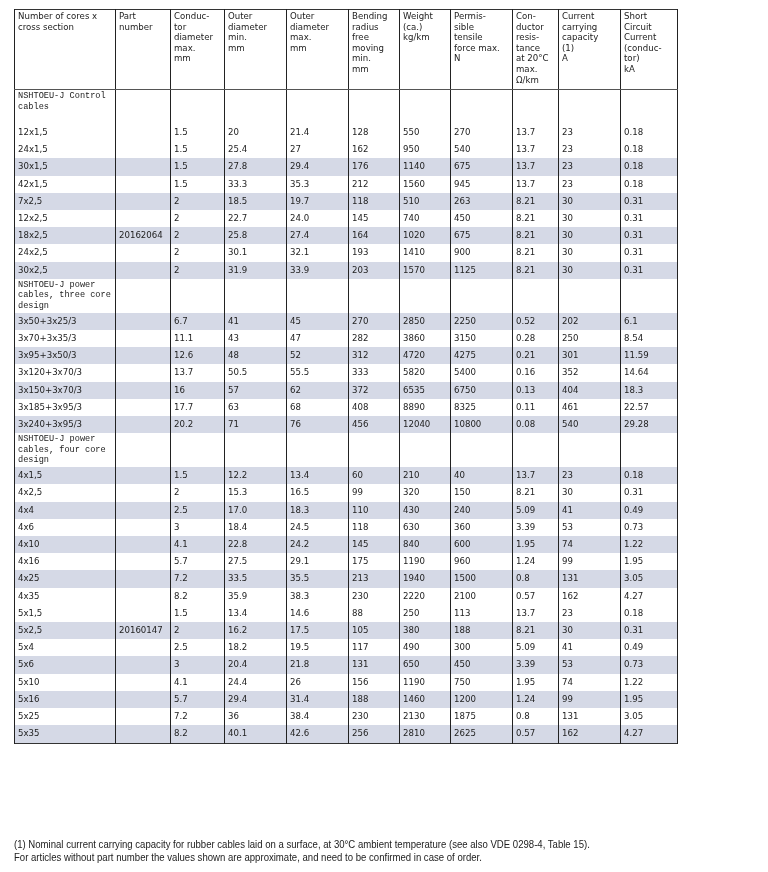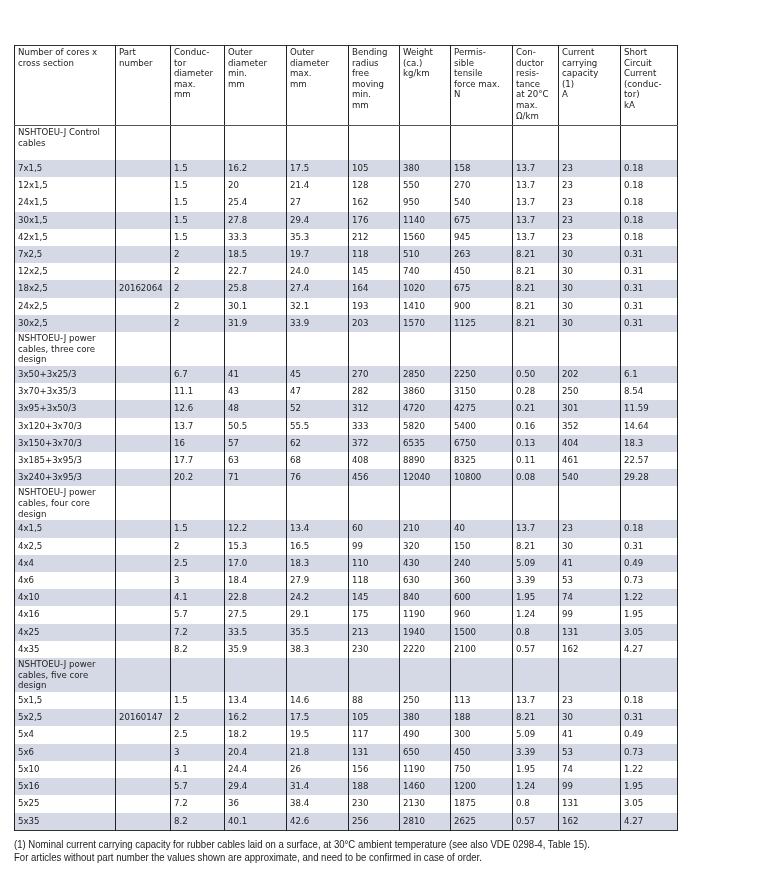--- a/index.html
+++ b/index.html
@@ -3,33 +3,32 @@
 <meta charset="utf-8">
 <style>
   html, body { margin: 0; padding: 0; background: #ffffff; }
   body { width: 768px; height: 872px; position: relative; overflow: hidden;
          font-family: "DejaVu Sans", sans-serif; color: #222; }
   table.spec {
     position: absolute; left: 14px; top: 9px;
     border-collapse: collapse; table-layout: fixed;
     font-size: 8.6px; line-height: 10.6px;
     border: 1px solid #333;
-    margin-top: 36px;
   }
   table.spec th, table.spec td {
     padding: 0 3px; text-align: left; vertical-align: top;
     border-left: 1px solid #222; border-right: 1px solid #222;
     white-space: nowrap; overflow: hidden;
   }
   table.spec thead th {
     font-weight: normal; border-bottom: 1px solid #555; height: 78px;
     white-space: normal; padding-top: 1px;
   }
   table.spec tbody td { height: 17.2px; line-height: 17.2px; }
-  table.spec tbody tr.section td { height: 33px; line-height: 10.6px; padding-top: 1px; white-space: normal; }
+  table.spec tbody tr.section td { height: 33px; line-height: 10.6px; padding-top: 1px; white-space: normal; font-family: Liberation Mono, monospace; }
   table.spec tbody tr.shade td { background: #d5d9e6; }
   .footnote {
     position: absolute; left: 14px; top: 838px; width: 750px;
     font-family: "Liberation Sans", sans-serif; font-size: 10.3px; line-height: 13px;
     color: #222; transform: scaleX(0.93); transform-origin: left top; white-space: nowrap;
   }
 </style>
 </head>
 <body>
 
@@ -69,33 +68,20 @@
         <td></td>
         <td></td>
         <td></td>
         <td></td>
         <td></td>
         <td></td>
         <td></td>
         <td></td>
         <td></td>
       </tr>
-      <tr class="shade">
-        <td>7x1,5</td>
-        <td></td>
-        <td>1.5</td>
-        <td>16.2</td>
-        <td>17.5</td>
-        <td>105</td>
-        <td>380</td>
-        <td>158</td>
-        <td>13.7</td>
-        <td>23</td>
-        <td>0.18</td>
-      </tr>
       <tr>
         <td>12x1,5</td>
         <td></td>
         <td>1.5</td>
         <td>20</td>
         <td>21.4</td>
         <td>128</td>
         <td>550</td>
         <td>270</td>
         <td>13.7</td>
@@ -221,21 +207,21 @@
       </tr>
       <tr class="shade">
         <td>3x50+3x25/3</td>
         <td></td>
         <td>6.7</td>
         <td>41</td>
         <td>45</td>
         <td>270</td>
         <td>2850</td>
         <td>2250</td>
-        <td>0.50</td>
+        <td>0.52</td>
         <td>202</td>
         <td>6.1</td>
       </tr>
       <tr>
         <td>3x70+3x35/3</td>
         <td></td>
         <td>11.1</td>
         <td>43</td>
         <td>47</td>
         <td>282</td>
@@ -360,21 +346,21 @@
         <td>240</td>
         <td>5.09</td>
         <td>41</td>
         <td>0.49</td>
       </tr>
       <tr>
         <td>4x6</td>
         <td></td>
         <td>3</td>
         <td>18.4</td>
-        <td>27.9</td>
+        <td>24.5</td>
         <td>118</td>
         <td>630</td>
         <td>360</td>
         <td>3.39</td>
         <td>53</td>
         <td>0.73</td>
       </tr>
       <tr class="shade">
         <td>4x10</td>
         <td></td>
@@ -420,33 +406,20 @@
         <td>8.2</td>
         <td>35.9</td>
         <td>38.3</td>
         <td>230</td>
         <td>2220</td>
         <td>2100</td>
         <td>0.57</td>
         <td>162</td>
         <td>4.27</td>
       </tr>
-      <tr class="section shade">
-        <td>NSHTOEU-J power cables, five core design</td>
-        <td></td>
-        <td></td>
-        <td></td>
-        <td></td>
-        <td></td>
-        <td></td>
-        <td></td>
-        <td></td>
-        <td></td>
-        <td></td>
-      </tr>
       <tr>
         <td>5x1,5</td>
         <td></td>
         <td>1.5</td>
         <td>13.4</td>
         <td>14.6</td>
         <td>88</td>
         <td>250</td>
         <td>113</td>
         <td>13.7</td>

